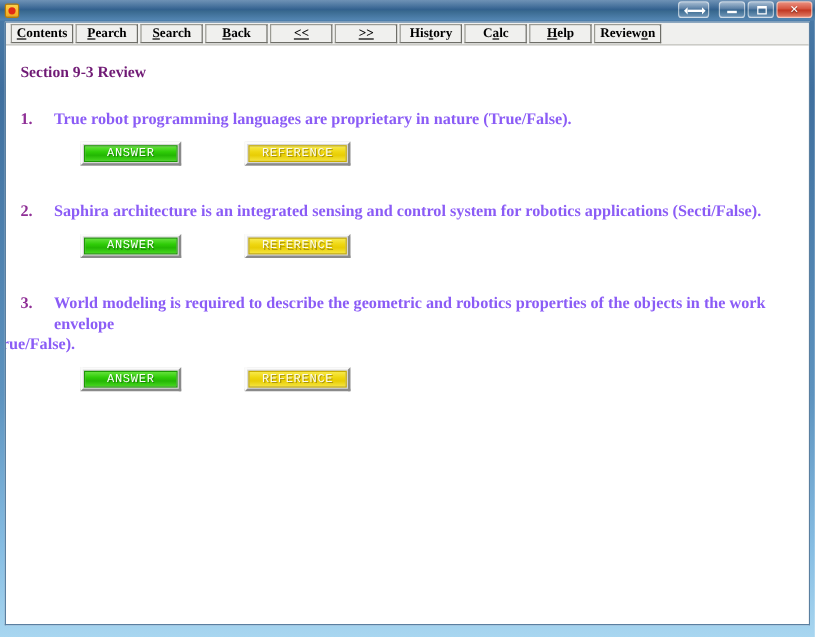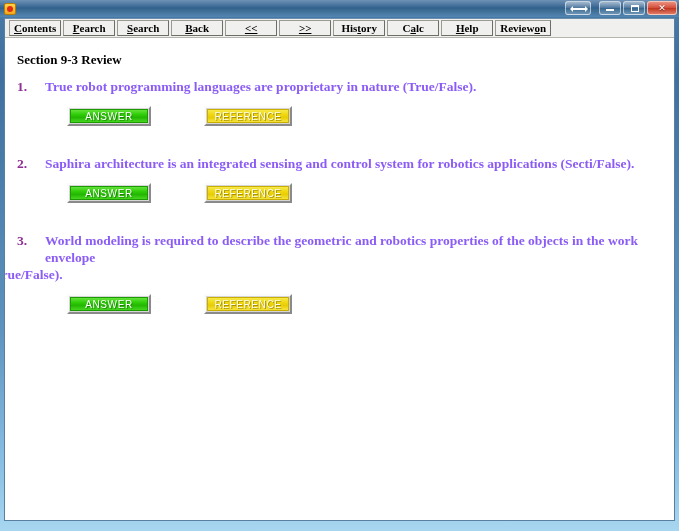--- a/index.html
+++ b/index.html
@@ -192,25 +192,25 @@
   
   .doc {
     position: relative;
     background: #ffffff;
     height: 482px;
     box-sizing: border-box;
     padding: 14px 10px 0 12px;
     overflow: hidden;
   }
   .doc-heading {
-    color: #000000;
+    color: #701a75;
     font-family: "Liberation Serif", serif;
     font-size: 13px;
     font-weight: bold;
-    margin: 0 0 10px 0;
+    margin: 0 0 22px 0;
   }
   .qblock { margin-bottom: 0; }
   .qline {
     display: flex;
     align-items: flex-start;
     color: #8f2f96;
     font-family: "Liberation Serif", serif;
     font-size: 13.5px;
     font-weight: bold;
     line-height: 17px;
@@ -250,21 +250,21 @@
     display: block;
   }
   .fancy-btn .face {
     position: relative;
     width: 100%;
     height: 100%;
     box-sizing: border-box;
     display: flex;
     align-items: center;
     justify-content: center;
-    font-family: Liberation Sans, sans-serif;
+    font-family: Liberation Mono, monospace;
     font-size: 10px;
     letter-spacing: 0.6px;
     font-weight: normal;
   }
   .fancy-btn.answer .face {
     background: linear-gradient(180deg, #63e23a 0%, #2fcc08 38%, #23b703 62%, #46d61f 100%);
     border: 1px solid #1c9a02;
     color: #ffffff;
     text-shadow: 1px 1px 0 rgba(0,0,0,0.28);
   }

